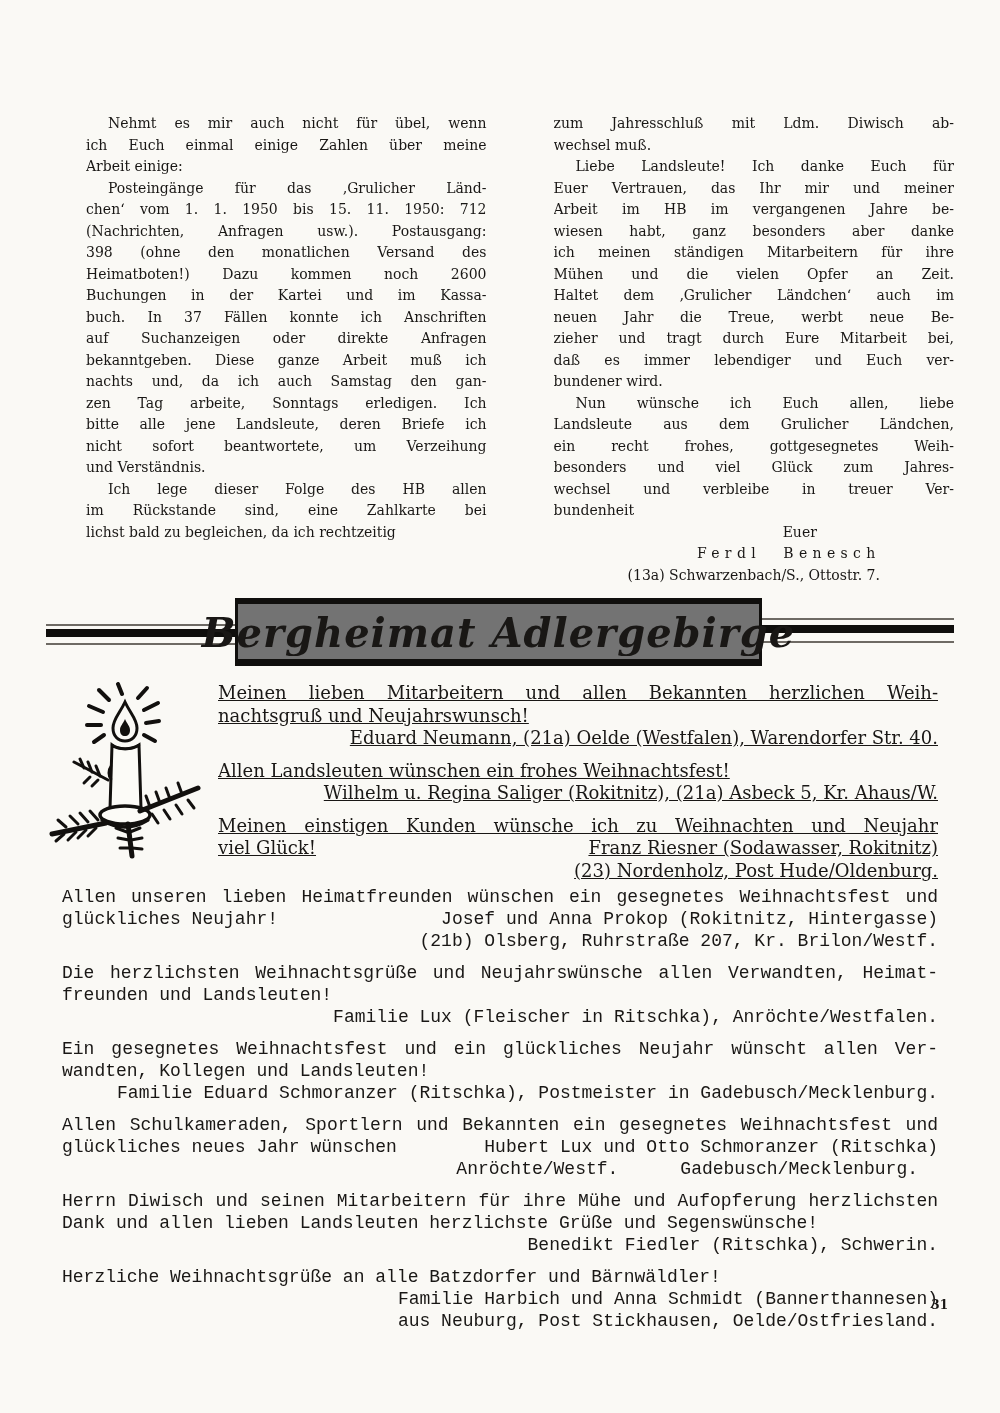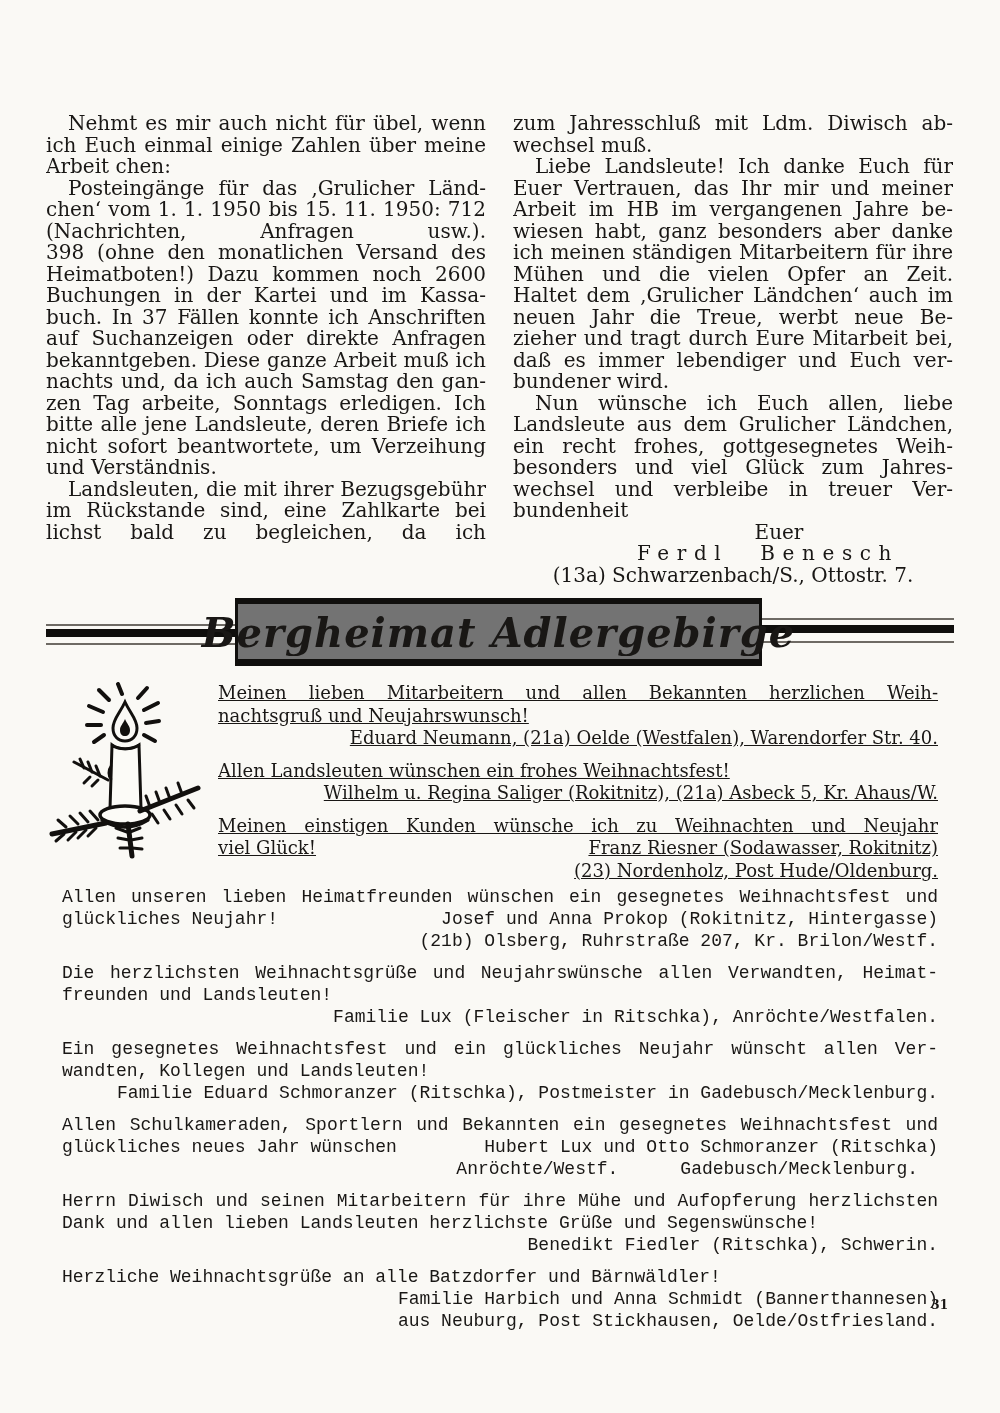--- a/index.html
+++ b/index.html
@@ -6,21 +6,21 @@
   .page{
     position:relative;
     width:1000px;height:1413px;
     background:#faf9f5;
     color:#191715;
     font-family:"DejaVu Serif","Liberation Serif",serif;
     overflow:hidden;
   }
   
   .letter{position:absolute;top:113px;left:46px;right:46px;display:flex;gap:27px;}
-  .col{width:440px;font-size:20px;line-height:21.5px;}
+  .col{width:440px;font-size:14px;line-height:21.5px;margin-left:40px;}
   .para{margin:0;}
   .ln{text-align:justify;text-align-last:justify;height:21.5px;overflow:hidden;}
   .para .ln:last-child{text-align-last:left;}
   .para.indent .ln:first-child{text-indent:22px;}
   .sig-euer{text-align:center;padding-left:92px;height:21.5px;}
   .sig-name{text-align:center;padding-left:70px;letter-spacing:0.38em;word-spacing:0.9em;height:21.5px;}
   .sig-addr{text-align:center;height:21.5px;}
   
   .banner{position:absolute;top:598px;left:46px;right:46px;height:70px;}
   .rule{position:absolute;}
@@ -59,40 +59,40 @@
 </head>
 <body>
 
 <div class="page">
 
   <section class="letter">
     <div class="col">
         <div class="para indent">
           <div class="ln">Nehmt es mir auch nicht für übel, wenn</div>
           <div class="ln">ich Euch einmal einige Zahlen über meine</div>
-          <div class="ln">Arbeit chen:</div>
+          <div class="ln">Arbeit einige:</div>
         </div>
         <div class="para indent">
           <div class="ln">Posteingänge für das ‚Grulicher Länd-</div>
           <div class="ln">chen‘ vom 1. 1. 1950 bis 15. 11. 1950: 712</div>
           <div class="ln">(Nachrichten, Anfragen usw.). Postausgang:</div>
           <div class="ln">398 (ohne den monatlichen Versand des</div>
           <div class="ln">Heimatboten!) Dazu kommen noch 2600</div>
           <div class="ln">Buchungen in der Kartei und im Kassa-</div>
           <div class="ln">buch. In 37 Fällen konnte ich Anschriften</div>
           <div class="ln">auf Suchanzeigen oder direkte Anfragen</div>
           <div class="ln">bekanntgeben. Diese ganze Arbeit muß ich</div>
           <div class="ln">nachts und, da ich auch Samstag den gan-</div>
           <div class="ln">zen Tag arbeite, Sonntags erledigen. Ich</div>
           <div class="ln">bitte alle jene Landsleute, deren Briefe ich</div>
           <div class="ln">nicht sofort beantwortete, um Verzeihung</div>
           <div class="ln">und Verständnis.</div>
         </div>
         <div class="para indent">
-          <div class="ln">Landsleuten, die mit ihrer Bezugsgebühr</div>
+          <div class="ln">Ich lege dieser Folge des HB allen</div>
           <div class="ln">im Rückstande sind, eine Zahlkarte bei</div>
           <div class="ln">lichst bald zu begleichen, da ich rechtzeitig</div>
         </div>
       </div>
     <div class="col">
       <div>
           <div class="para">
             <div class="ln">zum Jahresschluß mit Ldm. Diwisch ab-</div>
             <div class="ln">wechsel muß.</div>
           </div>

